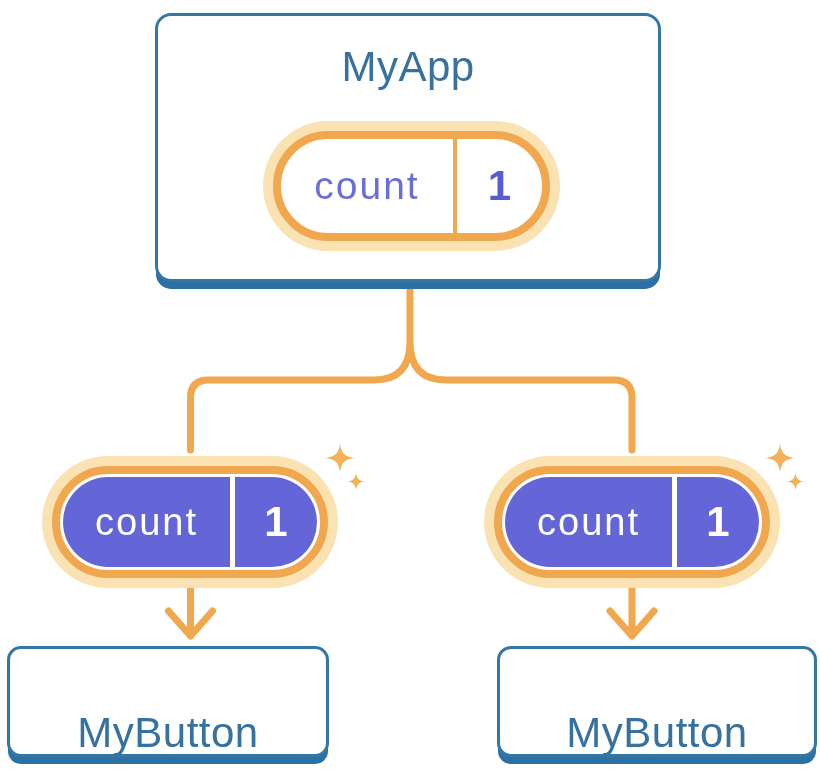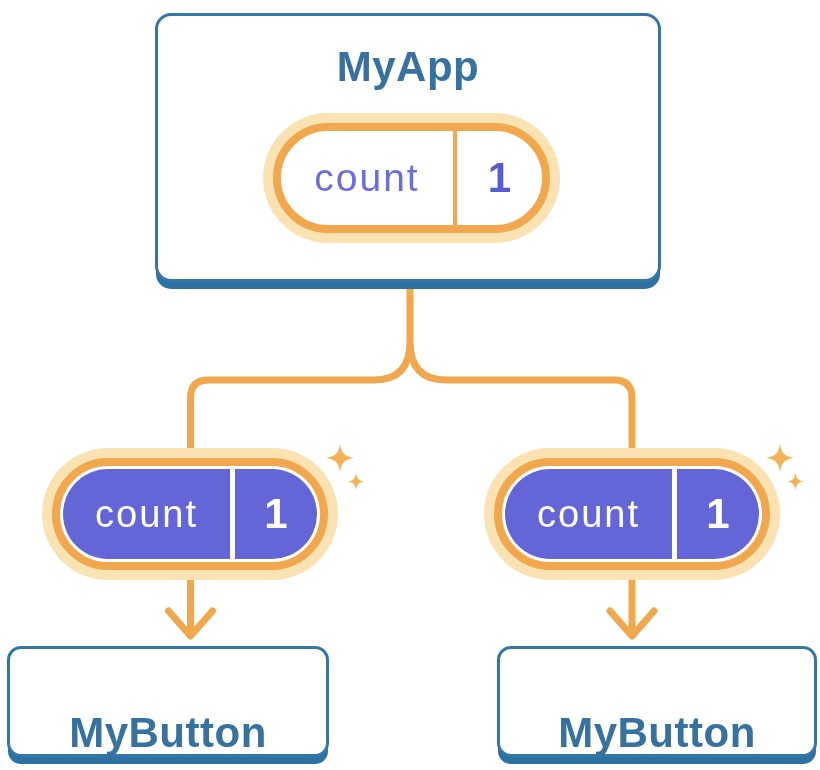--- a/index.html
+++ b/index.html
@@ -14,27 +14,27 @@
   .card{
     position:absolute;background:#ffffff;border:3px solid #3377A6;
     border-radius:16px;box-sizing:border-box;
     box-shadow:0 8px 0 -1px #2D70A2;
   }
   .card-root{left:155px;top:13px;width:506px;height:269px;}
   .card-child{display:flex;align-items:flex-end;justify-content:center;border-radius:14px;}
   .card-child-left{left:7px;top:646px;width:322px;height:111px;}
   .card-child-right{left:497px;top:646px;width:320px;height:111px;}
   .card-title{
-    color:#36719F;font-weight:700;font-size:42px;letter-spacing:0.5px;
+    color:#36719F;font-weight:400;font-size:42px;letter-spacing:0.5px;
     text-align:center;line-height:1;
   }
   .card-root .card-title{margin-top:30px;}
 
   
-  .pill{position:absolute;background:#FBE2B3;border-radius:999px;padding:10px;box-sizing:border-box;}
+  .pill{position:absolute;background:#FBE2B3;border-radius:999px;padding:10px;box-sizing:border-box;margin-top:8px;}
   .pill-ring{
     width:100%;height:100%;border:8px solid #F0A74E;background:#ffffff;
     border-radius:999px;box-sizing:border-box;overflow:hidden;display:flex;
   }
   .pill-top{left:263px;top:113px;width:297px;height:130px;}
   .pill-top .pill-label{
     flex:1;display:flex;align-items:center;justify-content:center;
     color:#6A6EDC;font-size:39px;letter-spacing:2px;
   }
   .pill-top .pill-divider{width:4px;background:#F0A74E;}

